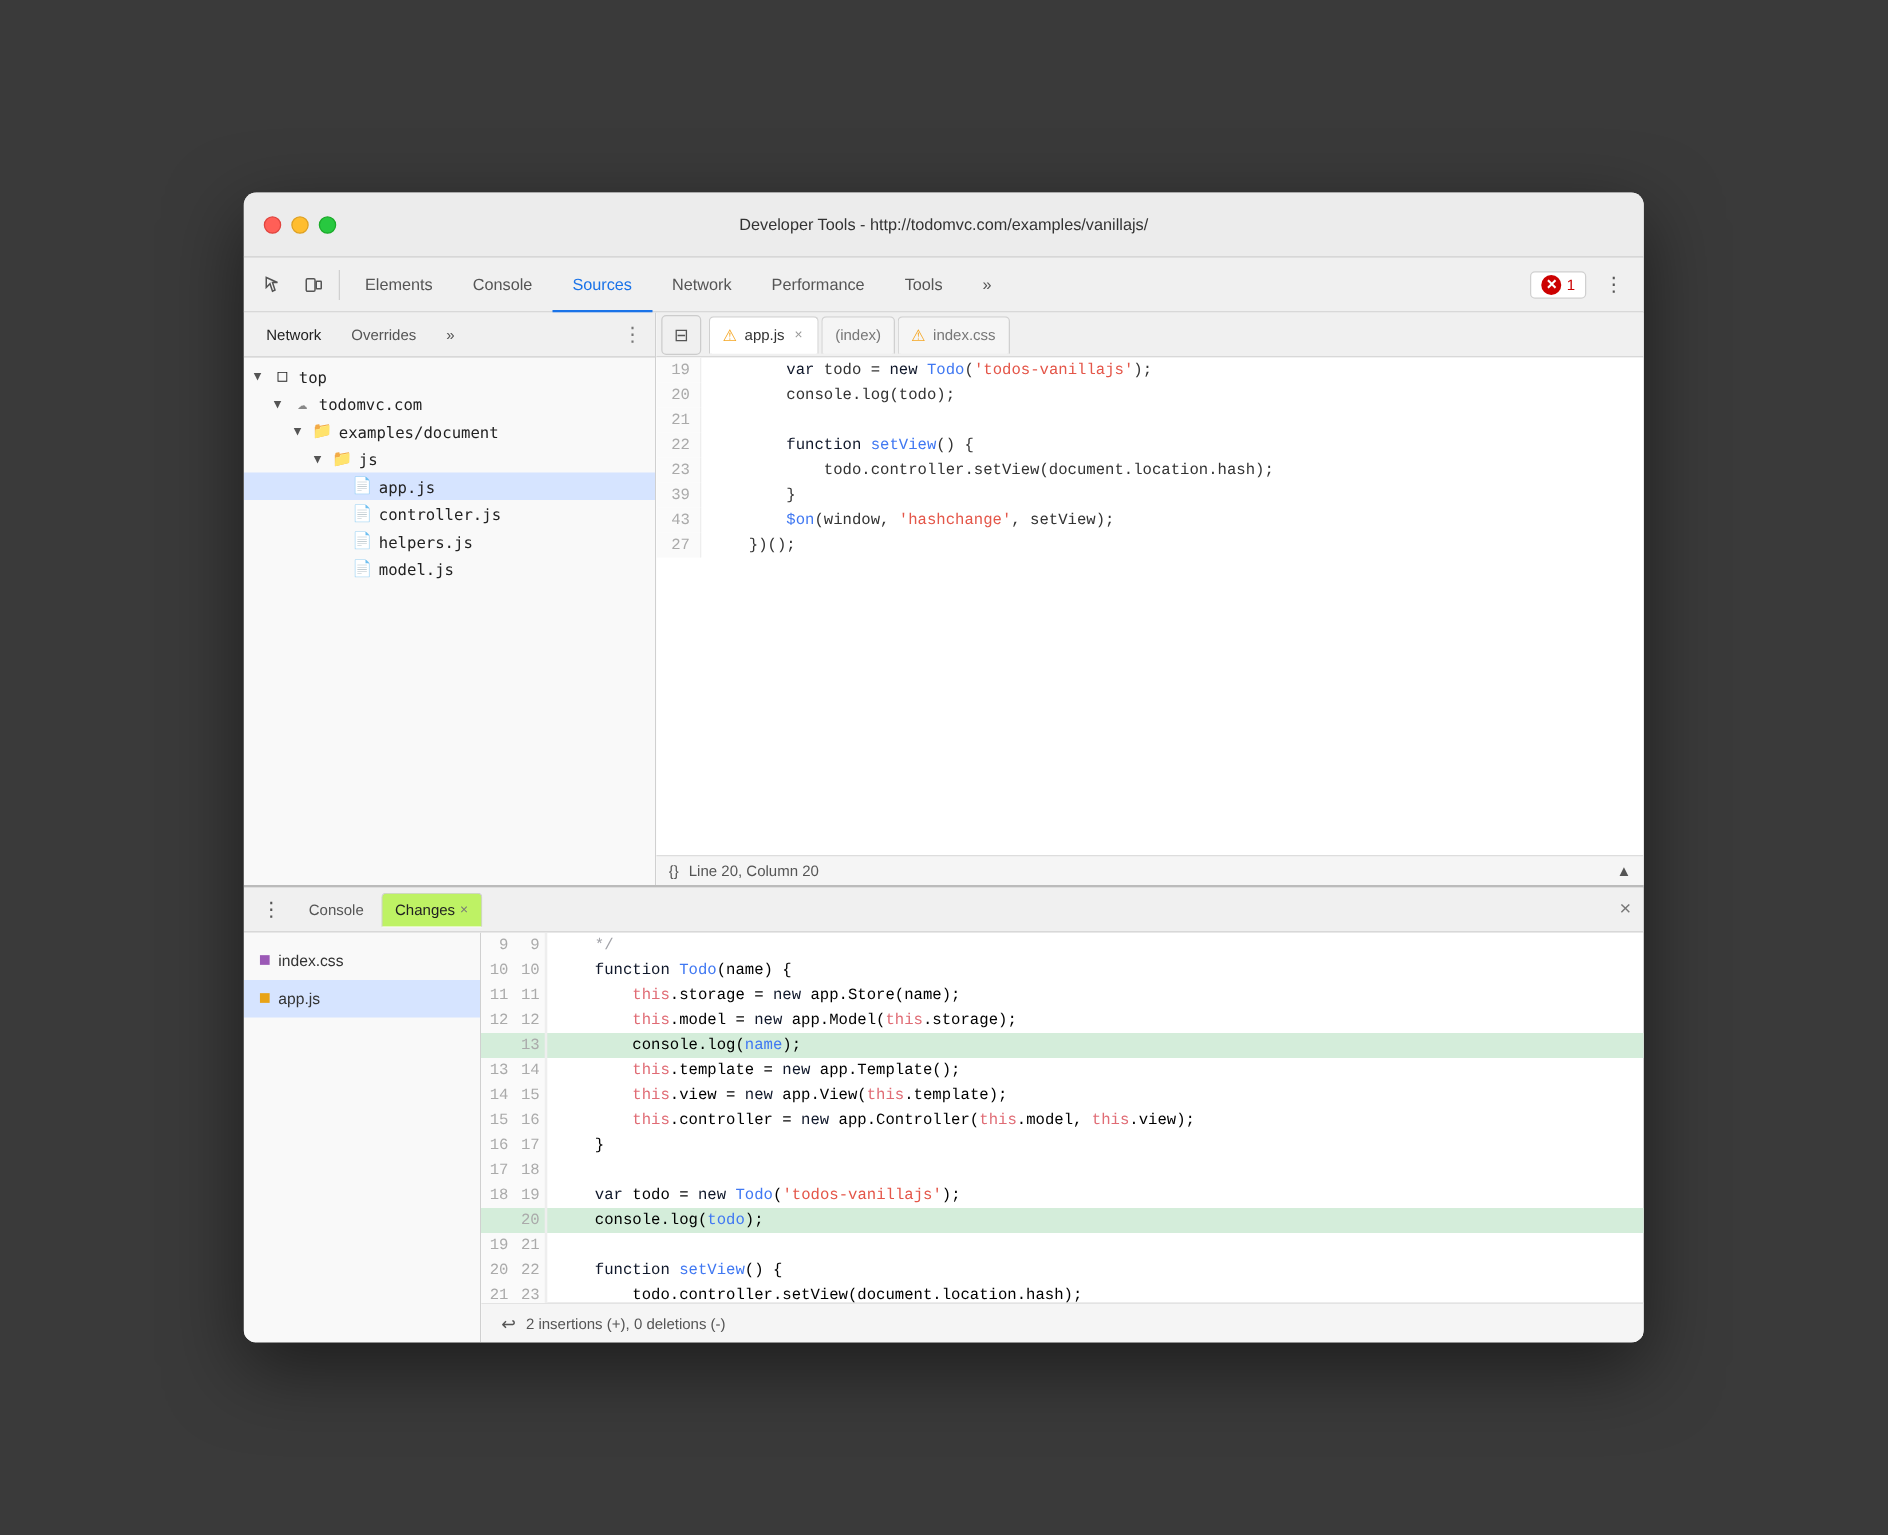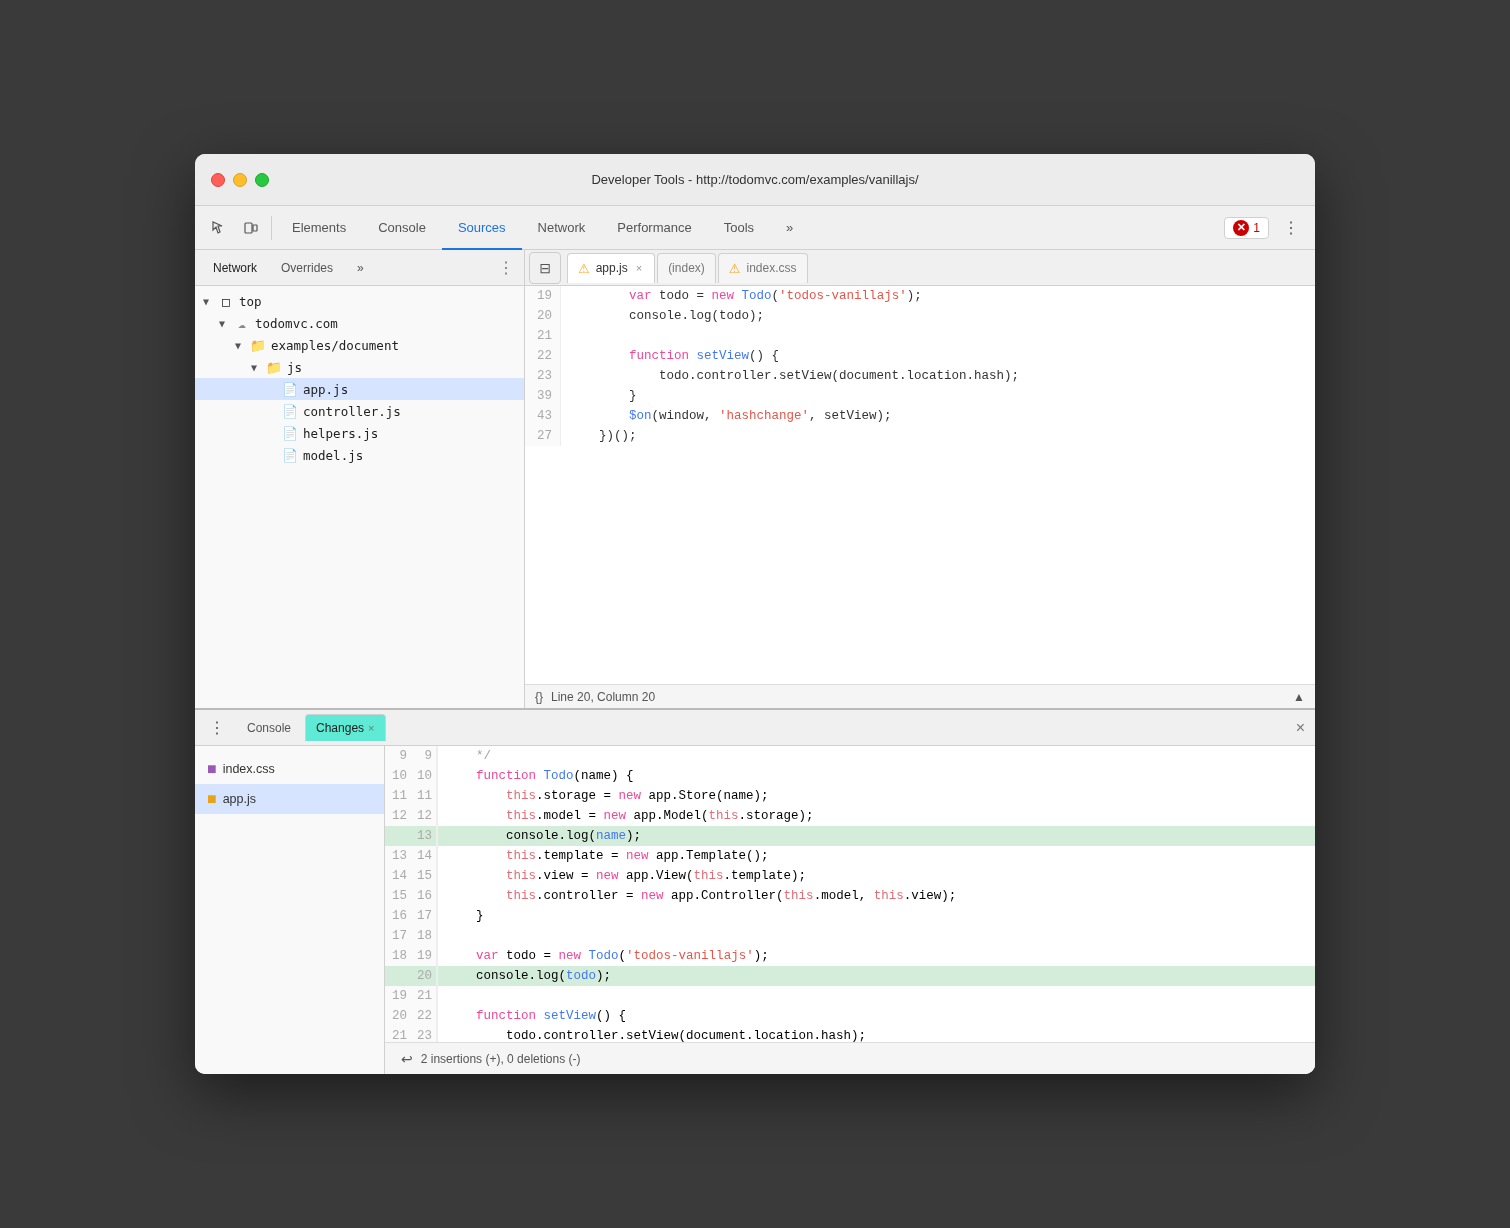--- a/index.html
+++ b/index.html
@@ -281,21 +281,21 @@
       user-select: none;
       background: #fafafa;
       border-right: 1px solid #eee;
     }
     .line-code {
       padding: 0 8px;
       white-space: pre;
       color: #333;
     }
     
-    .kw { color: #ec4899; font-style: normal; }
+    .kw { color: #0f172a; font-style: normal; }
     .fn-name { color: #4078f2; }
     .str { color: #e45649; }
 
     .status-bar {
       height: 24px;
       background: #f5f5f5;
       border-top: 1px solid #ddd;
       display: flex;
       align-items: center;
       padding: 0 10px;
@@ -332,21 +332,21 @@
     .bottom-tab {
       padding: 4px 10px;
       font-size: 12px;
       color: #555;
       cursor: pointer;
       height: 28px;
       display: flex;
       align-items: center;
     }
     .bottom-tab.active {
-      background: #5eead4;
+      background: #bef264;
       border: 1px solid #d0d0d0;
       border-bottom: 1px solid #fff;
       border-radius: 4px 4px 0 0;
       color: #222;
     }
     .bottom-close {
       margin-left: auto;
       font-size: 16px;
       color: #777;
       cursor: pointer;

